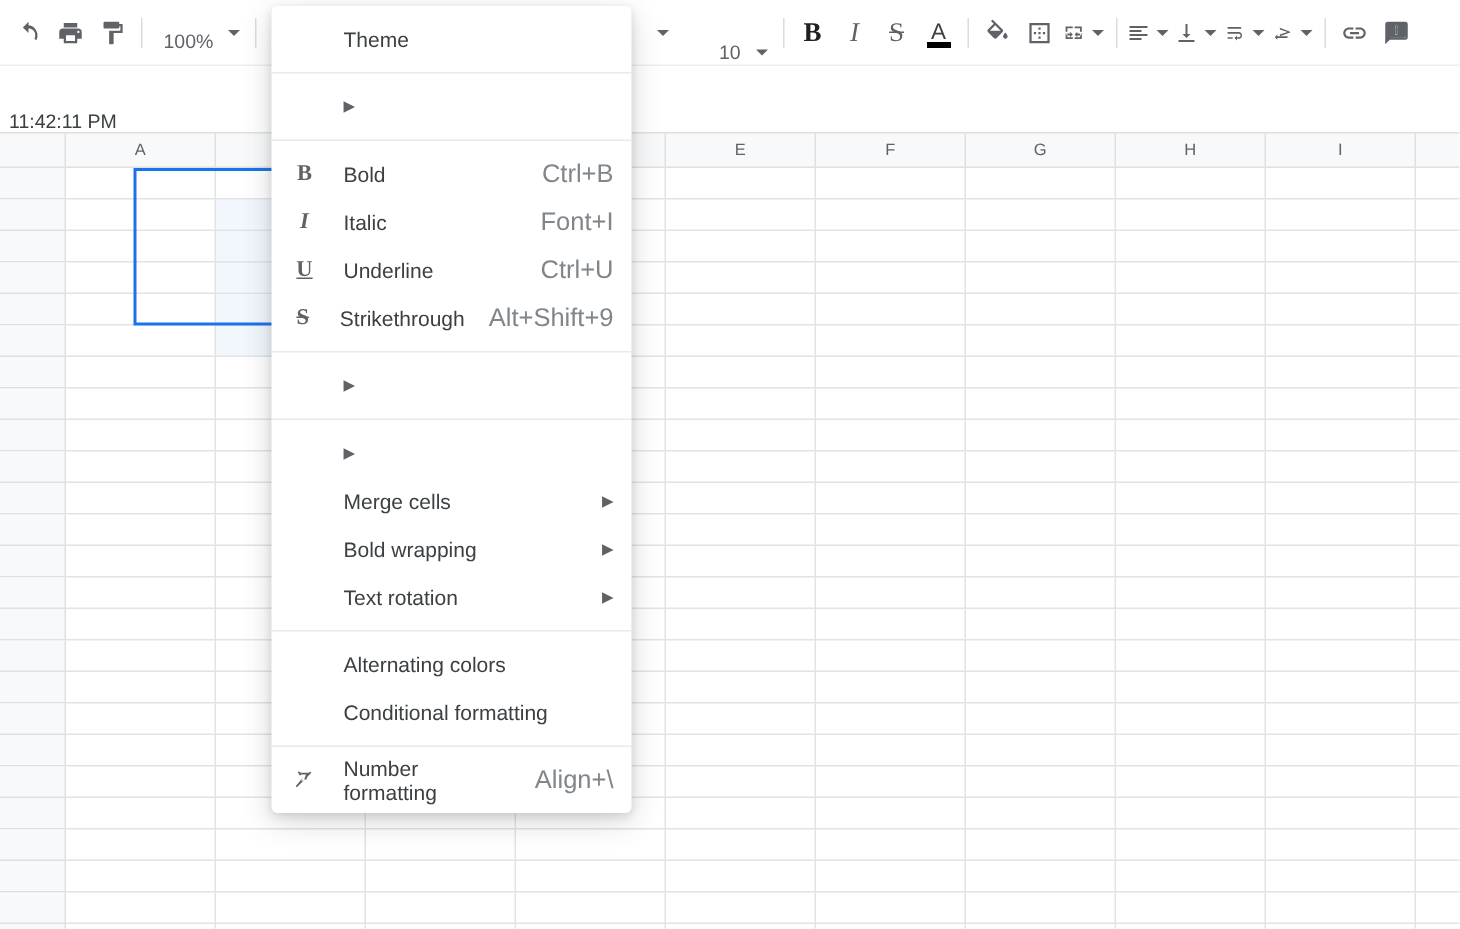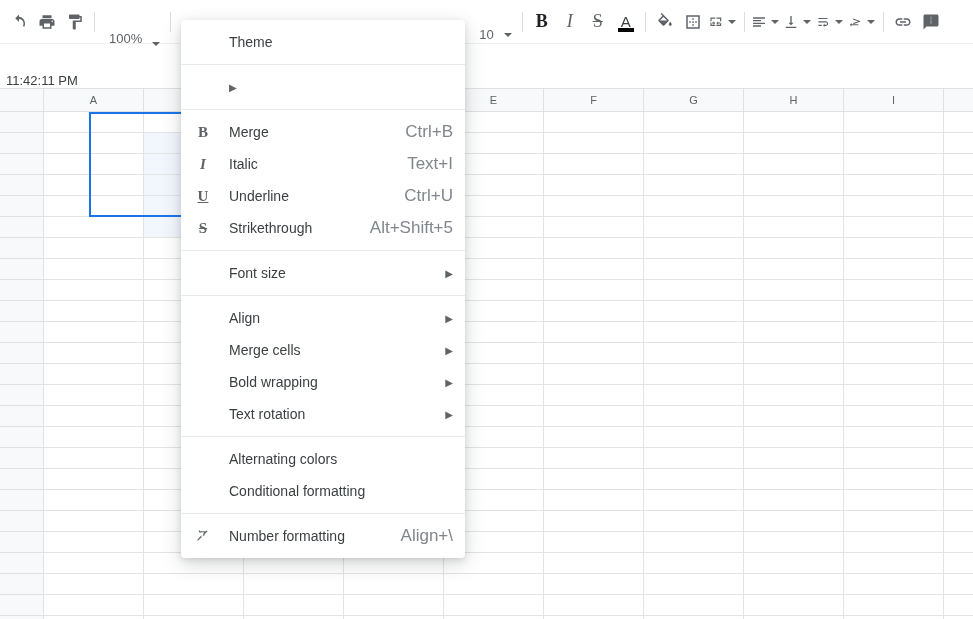--- a/index.html
+++ b/index.html
@@ -29,21 +29,21 @@
     display: flex;
     align-items: center;
     justify-content: center;
     border-radius: 2px;
     color: #5f6368;
     font-size: 18px;
     position: relative;
   }
   .tb-sep { width: 1px; height: 20px; background: #dadce0; margin: 0 4px; }
   .zoom {
-    display: flex; align-items: flex-end;
+    display: flex; align-items: flex-start;
     color: #5f6368; font-size: 13px;
     padding: 0 4px 0 8px; gap:10px;margin-top:23px;
   }
   .caret {
     width: 0; height: 0;
     border-left: 4px solid transparent;
     border-right: 4px solid transparent;
     border-top: 4px solid #5f6368;
     display:inline-block;
   }
@@ -108,22 +108,22 @@
   .sel-outline {
     position:absolute;
     border:2px solid #1a73e8;
     pointer-events:none;
   }
 
   
   .menu {
     position:absolute;
     left:181px;
-    top:20px;
-    width:284px;
+    top:4px;
+    width:240px;
     background:#fff;
     border-radius:4px;
     box-shadow: 0 2px 6px rgba(60,64,67,.15), 0 6px 20px rgba(60,64,67,.2);
     padding:6px 0;
     font-size:14px;
     color:#3c4043;
   }
   .menu-item {
     display:flex;
     align-items:center;
@@ -612,48 +612,46 @@
     <span class="mi-label">Theme</span>
   </div>
   <div class="menu-divider"></div>
   <div class="menu-item">
     <span class="mi-icon"></span>
     <span class="mi-arrow">▶</span>
   </div>
   <div class="menu-divider"></div>
   <div class="menu-item">
     <span class="mi-icon" style="font-family:serif">B</span>
-    <span class="mi-label">Merge</span>
+    <span class="mi-label">Bold</span>
     <span class="mi-short">Ctrl+B</span>
   </div>
   <div class="menu-item">
     <span class="mi-icon" style="font-family:serif;font-style:italic">I</span>
     <span class="mi-label">Italic</span>
-    <span class="mi-short">Text+I</span>
+    <span class="mi-short">Font+I</span>
   </div>
   <div class="menu-item">
     <span class="mi-icon" style="font-family:serif;text-decoration:underline">U</span>
     <span class="mi-label">Underline</span>
     <span class="mi-short">Ctrl+U</span>
   </div>
   <div class="menu-item">
     <span class="mi-icon" style="font-family:serif;text-decoration:line-through">S</span>
     <span class="mi-label">Strikethrough</span>
-    <span class="mi-short">Alt+Shift+5</span>
+    <span class="mi-short">Alt+Shift+9</span>
   </div>
   <div class="menu-divider"></div>
   <div class="menu-item">
     <span class="mi-icon"></span>
-    <span class="mi-label">Font size</span>
     <span class="mi-arrow">▶</span>
   </div>
   <div class="menu-divider"></div>
   <div class="menu-item">
     <span class="mi-icon"></span>
-    <span class="mi-label">Align</span>
     <span class="mi-arrow">▶</span>
   </div>
   <div class="menu-item">
     <span class="mi-icon"></span>
     <span class="mi-label">Merge cells</span>
     <span class="mi-arrow">▶</span>
   </div>
   <div class="menu-item">
     <span class="mi-icon"></span>
     <span class="mi-label">Bold wrapping</span>

